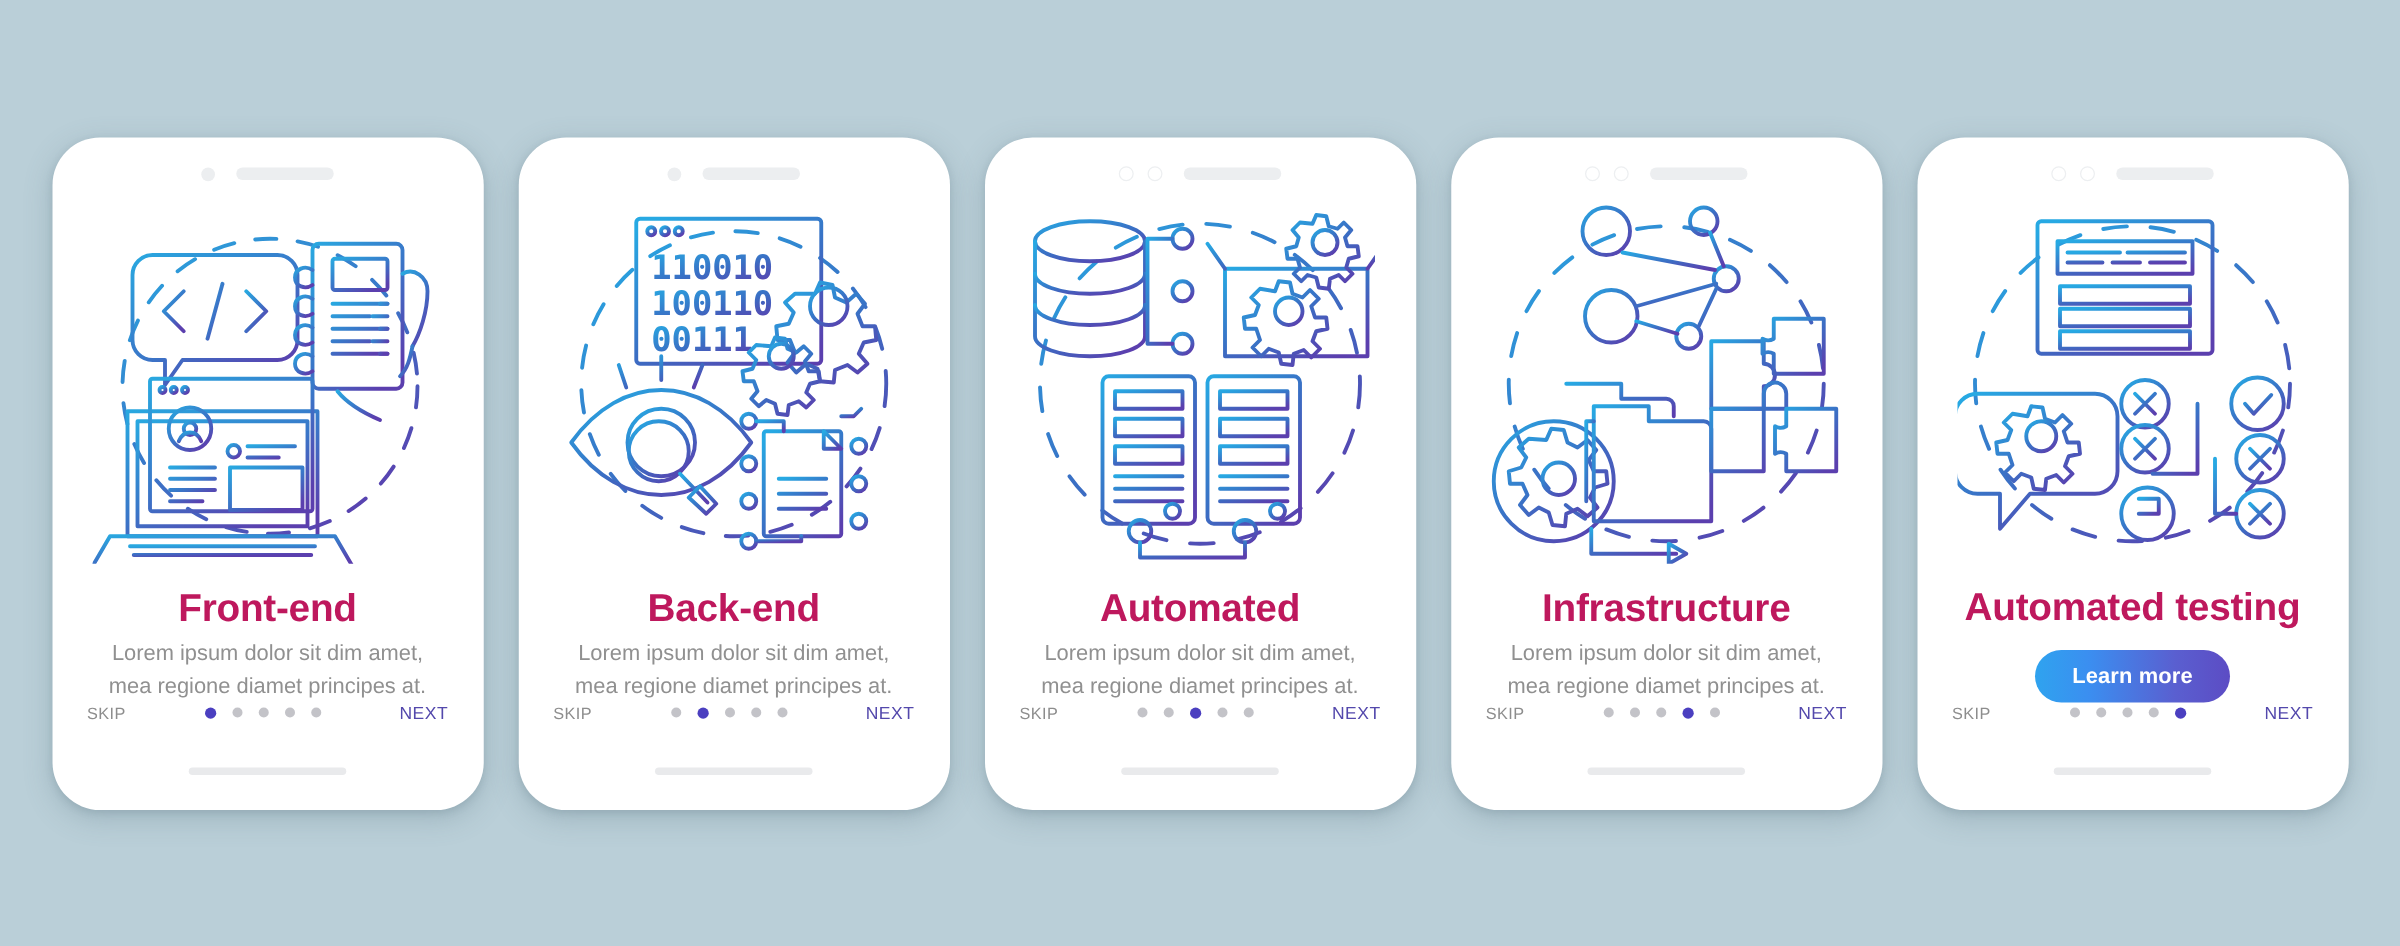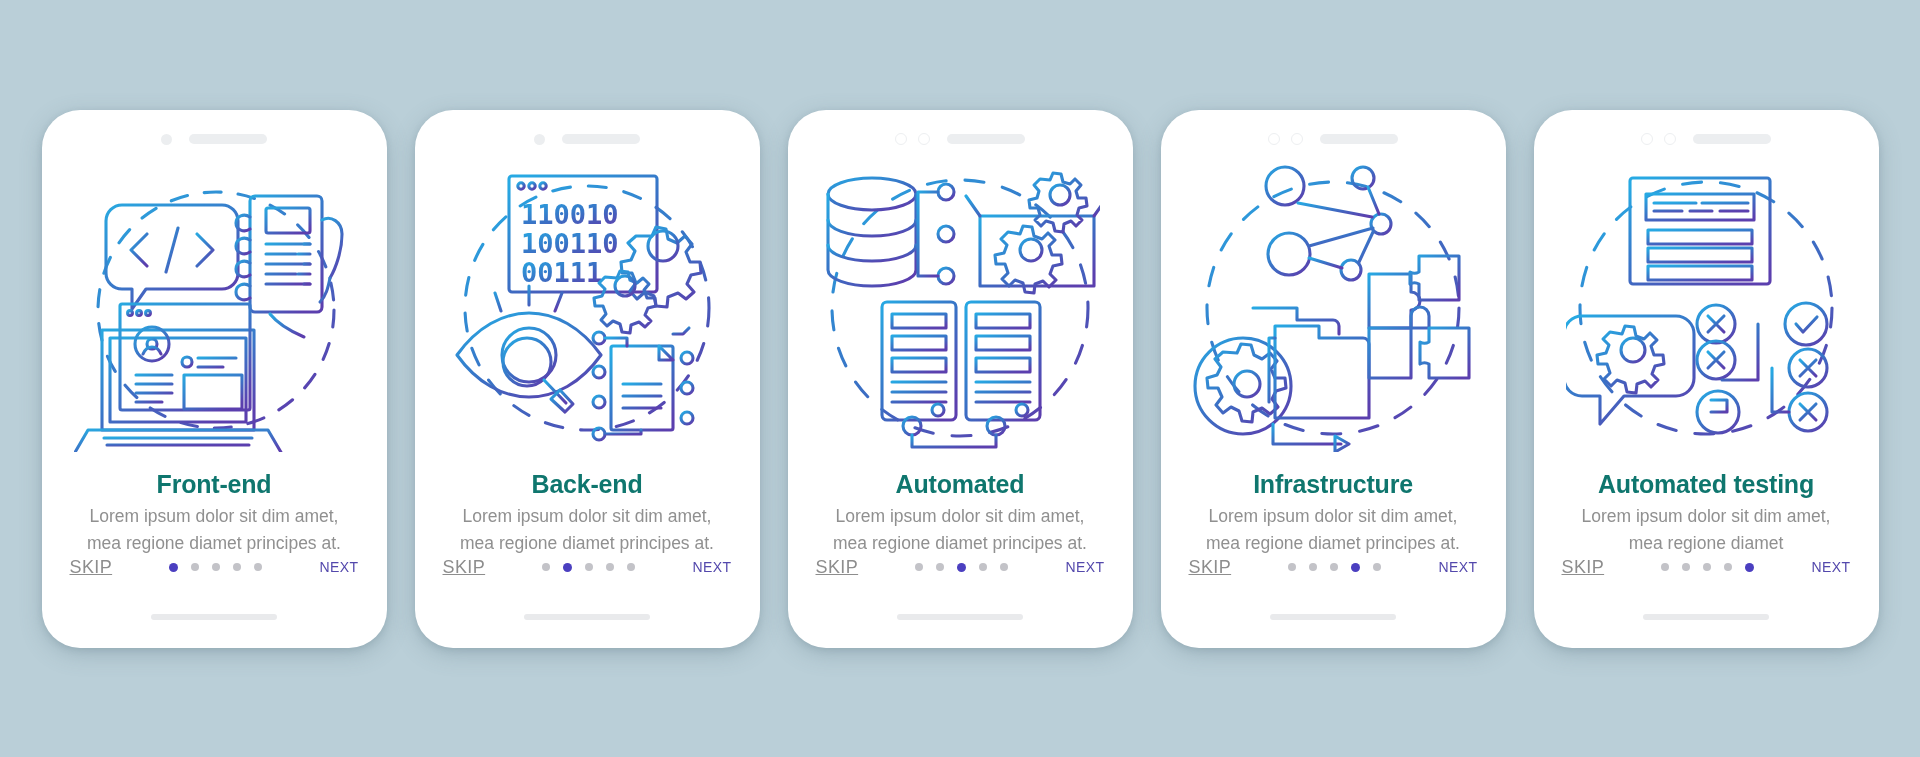--- a/index.html
+++ b/index.html
@@ -76,23 +76,23 @@
   
   .content {
     width: 100%;
     padding: 0 26px;
     display: flex;
     flex-direction: column;
     align-items: center;
     text-align: center;
   }
   .card-title {
-    font-size: 25px;
+    font-size: 31px;
     font-weight: bold;
-    color: #0f766e;
+    color: #be185d;
     letter-spacing: -0.2px;
     margin-top: 14px;
   }
   .card-desc {
     font-size: 17.5px;
     line-height: 1.53;
     color: #909090;
     margin-top: 4px;
     max-width: 270px;
   }
@@ -116,25 +116,24 @@
   .nav-row {
     width: 100%;
     margin-top: auto;
     margin-bottom: 8px;
     padding: 0 28px;
     display: flex;
     align-items: center;
     justify-content: space-between;
   }
   .nav-skip {
-    font-size: 18px;
+    font-size: 13px;
     color: #8d8d8d;
     letter-spacing: 0.4px;
     cursor: pointer;
-    text-decoration: underline;
   }
   .nav-next {
     font-size: 14px;
     color: #5348ac;
     letter-spacing: 0.4px;
     cursor: pointer;
   }
   .dots {
     display: flex;
     align-items: center;
@@ -539,21 +538,21 @@
           <path d="M192 190v-56"></path>
           <path d="M206 206h17"></path>
           <path d="M206 206v44h17"></path>
           <path d="M174 250h18"></path>
         </g>
       </svg>
     </div>
 
     <div class="content">
       <div class="card-title">Automated testing</div>
-      <div class="card-desc">Lorem ipsum dolor sit dim amet, mea regione diamet</div>
+      <button class="learn-btn">Learn more</button>
     </div>
 
     <div class="nav-row">
       <span class="nav-skip">SKIP</span>
       <span class="dots">
         <span class="dot"></span>
         <span class="dot"></span>
         <span class="dot"></span>
         <span class="dot"></span>
         <span class="dot active"></span>

